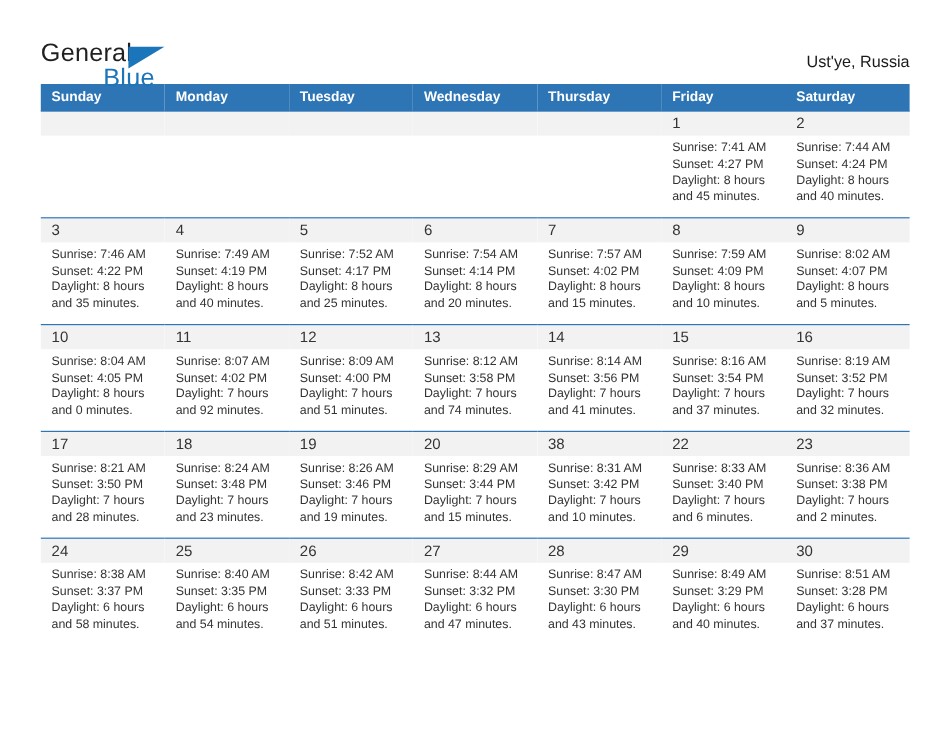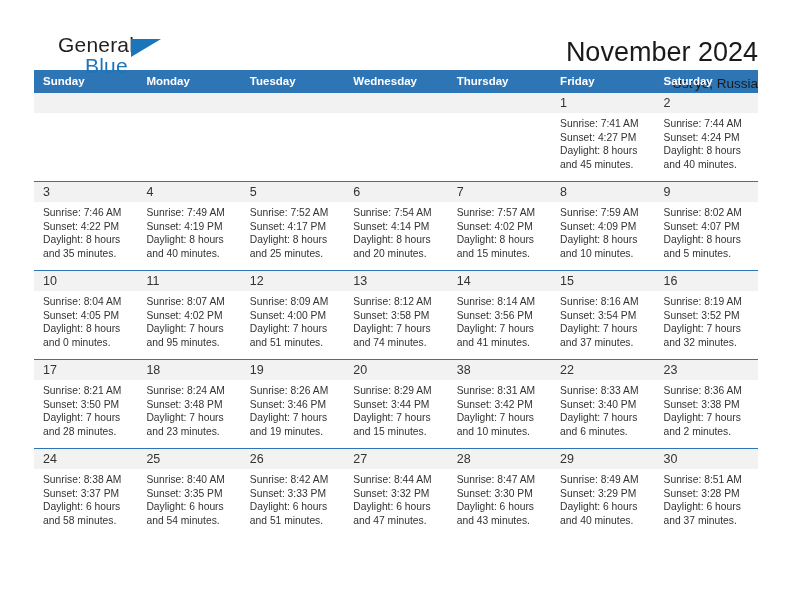--- a/index.html
+++ b/index.html
@@ -10,28 +10,28 @@
     overflow: hidden;
   }
   .page { position: relative; width: 792px; height: 612px; padding: 0; }
 
   
   .top-bar {
     display: flex; align-items: flex-start; justify-content: space-between;
     padding: 34px 34px 0 34px;
     height: 70px;
   }
-  .logo { position: relative; width: 120px; height: 44px; margin-left: 24px; }
+  .logo { position: relative; width: 120px; height: 44px; }
   .logo-general {
     font-size: 21px; color: #231f20; letter-spacing: .2px;
     line-height: 22px; display: block;
   }
   .logo-blue {
     font-size: 21px; color: #1b75bb; letter-spacing: .2px;
-    line-height: 22px; display: block; margin-left: 27px; margin-top: -1px;
+    line-height: 22px; display: block; margin-left: 27px; margin-top: -1px; text-align: center;
   }
   .logo-tri {
     position: absolute; left: 73px; top: 5px;
     width: 0; height: 0;
     border-left: 30px solid #1b75bb;
     border-bottom: 18px solid transparent;
   }
   .title-wrap { text-align: right; padding-top: 2px; }
   .cal-title {
     font-size: 27px; color: #1a1a1a; font-weight: 400; line-height: 32px;
@@ -91,21 +91,20 @@
 
 <div class="page">
 
   <div class="top-bar">
     <div class="logo">
       <span class="logo-general">General</span>
       <span class="logo-tri"></span>
       <span class="logo-blue">Blue</span>
     </div>
     <div class="title-wrap">
-      <div class="cal-title">November 2024</div>
       <div class="cal-sub">Ust'ye, Russia</div>
     </div>
   </div>
 
   <table class="cal">
     <thead>
       <tr>
         <th>Sunday</th>
         <th>Monday</th>
         <th>Tuesday</th>
@@ -225,21 +224,21 @@
               <div>Daylight: 8 hours</div>
               <div>and 0 minutes.</div>
             </div>
           </td>
           <td>
             <div class="daynum">11</div>
             <div class="entries">
               <div>Sunrise: 8:07 AM</div>
               <div>Sunset: 4:02 PM</div>
               <div>Daylight: 7 hours</div>
-              <div>and 95 minutes.</div>
+              <div>and 92 minutes.</div>
             </div>
           </td>
           <td>
             <div class="daynum">12</div>
             <div class="entries">
               <div>Sunrise: 8:09 AM</div>
               <div>Sunset: 4:00 PM</div>
               <div>Daylight: 7 hours</div>
               <div>and 51 minutes.</div>
             </div>

